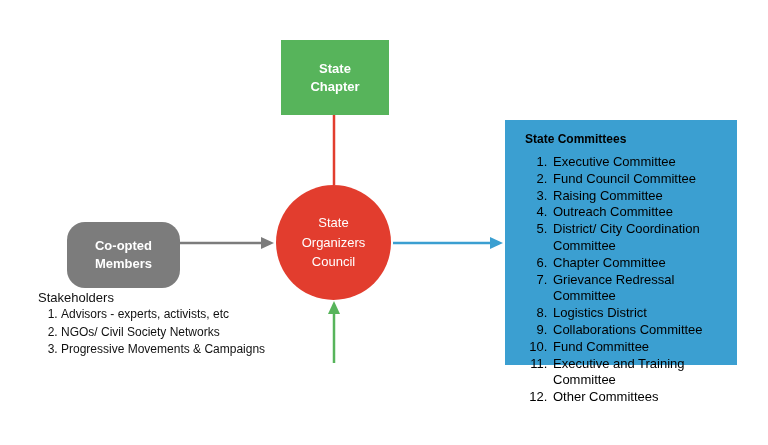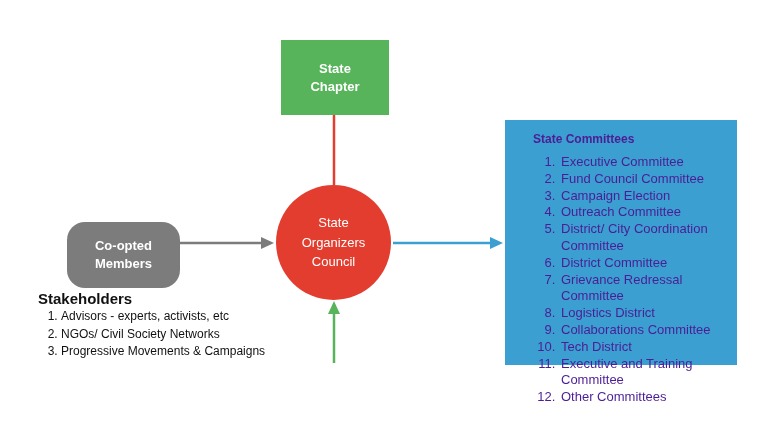--- a/index.html
+++ b/index.html
@@ -53,23 +53,23 @@
     background: #7c7c7c;
     border-radius: 18px;
     font-weight: 600;
     font-size: 13px;
   }
   #committees {
     position: absolute;
     left: 505px; top: 120px;
     width: 232px; height: 245px;
     background: #3b9fd1;
-    color: #4c1d95;
+    color: #000000;
     box-sizing: border-box;
-    padding: 12px 10px 10px 28px;
+    padding: 12px 10px 10px 20px;
   }
   #committees .box-title {
     font-weight: 700;
     font-size: 12px;
     margin-bottom: 8px;
   }
   #committees ol {
     margin: 0;
     padding-left: 26px;
     font-size: 13px;
@@ -77,22 +77,22 @@
   }
   #committees li {
     padding-left: 2px;
   }
   #stakeholders {
     position: absolute;
     left: 38px; top: 290px;
     color: #111111;
   }
   #stakeholders .box-title {
-    font-weight: 700;
-    font-size: 15px;
+    font-weight: 400;
+    font-size: 13px;
     margin-bottom: 0;
   }
   #stakeholders ol {
     margin: 1px;
     padding-left: 22px;
     font-size: 12px;
     line-height: 17.5px;
   }
   #bottom-note {
     position: absolute;
@@ -133,28 +133,28 @@
 Council</div>
 
   <div class="node" id="coopted">Co-opted
 Members</div>
 
   <div id="committees">
     <div class="box-title">State Committees</div>
     <ol>
       <li>Executive Committee</li>
       <li>Fund Council  Committee</li>
-      <li>Campaign Election</li>
+      <li>Raising Committee</li>
       <li>Outreach Committee</li>
       <li>District/ City Coordination Committee</li>
-      <li>District Committee</li>
+      <li>Chapter Committee</li>
       <li>Grievance Redressal Committee</li>
       <li>Logistics District</li>
       <li>Collaborations Committee</li>
-      <li>Tech District</li>
+      <li>Fund Committee</li>
       <li>Executive and Training Committee</li>
       <li>Other Committees</li>
     </ol>
   </div>
 
   <div id="stakeholders">
     <div class="box-title">Stakeholders</div>
     <ol>
       <li>Advisors - experts, activists, etc</li>
       <li>NGOs/ Civil Society Networks</li>

